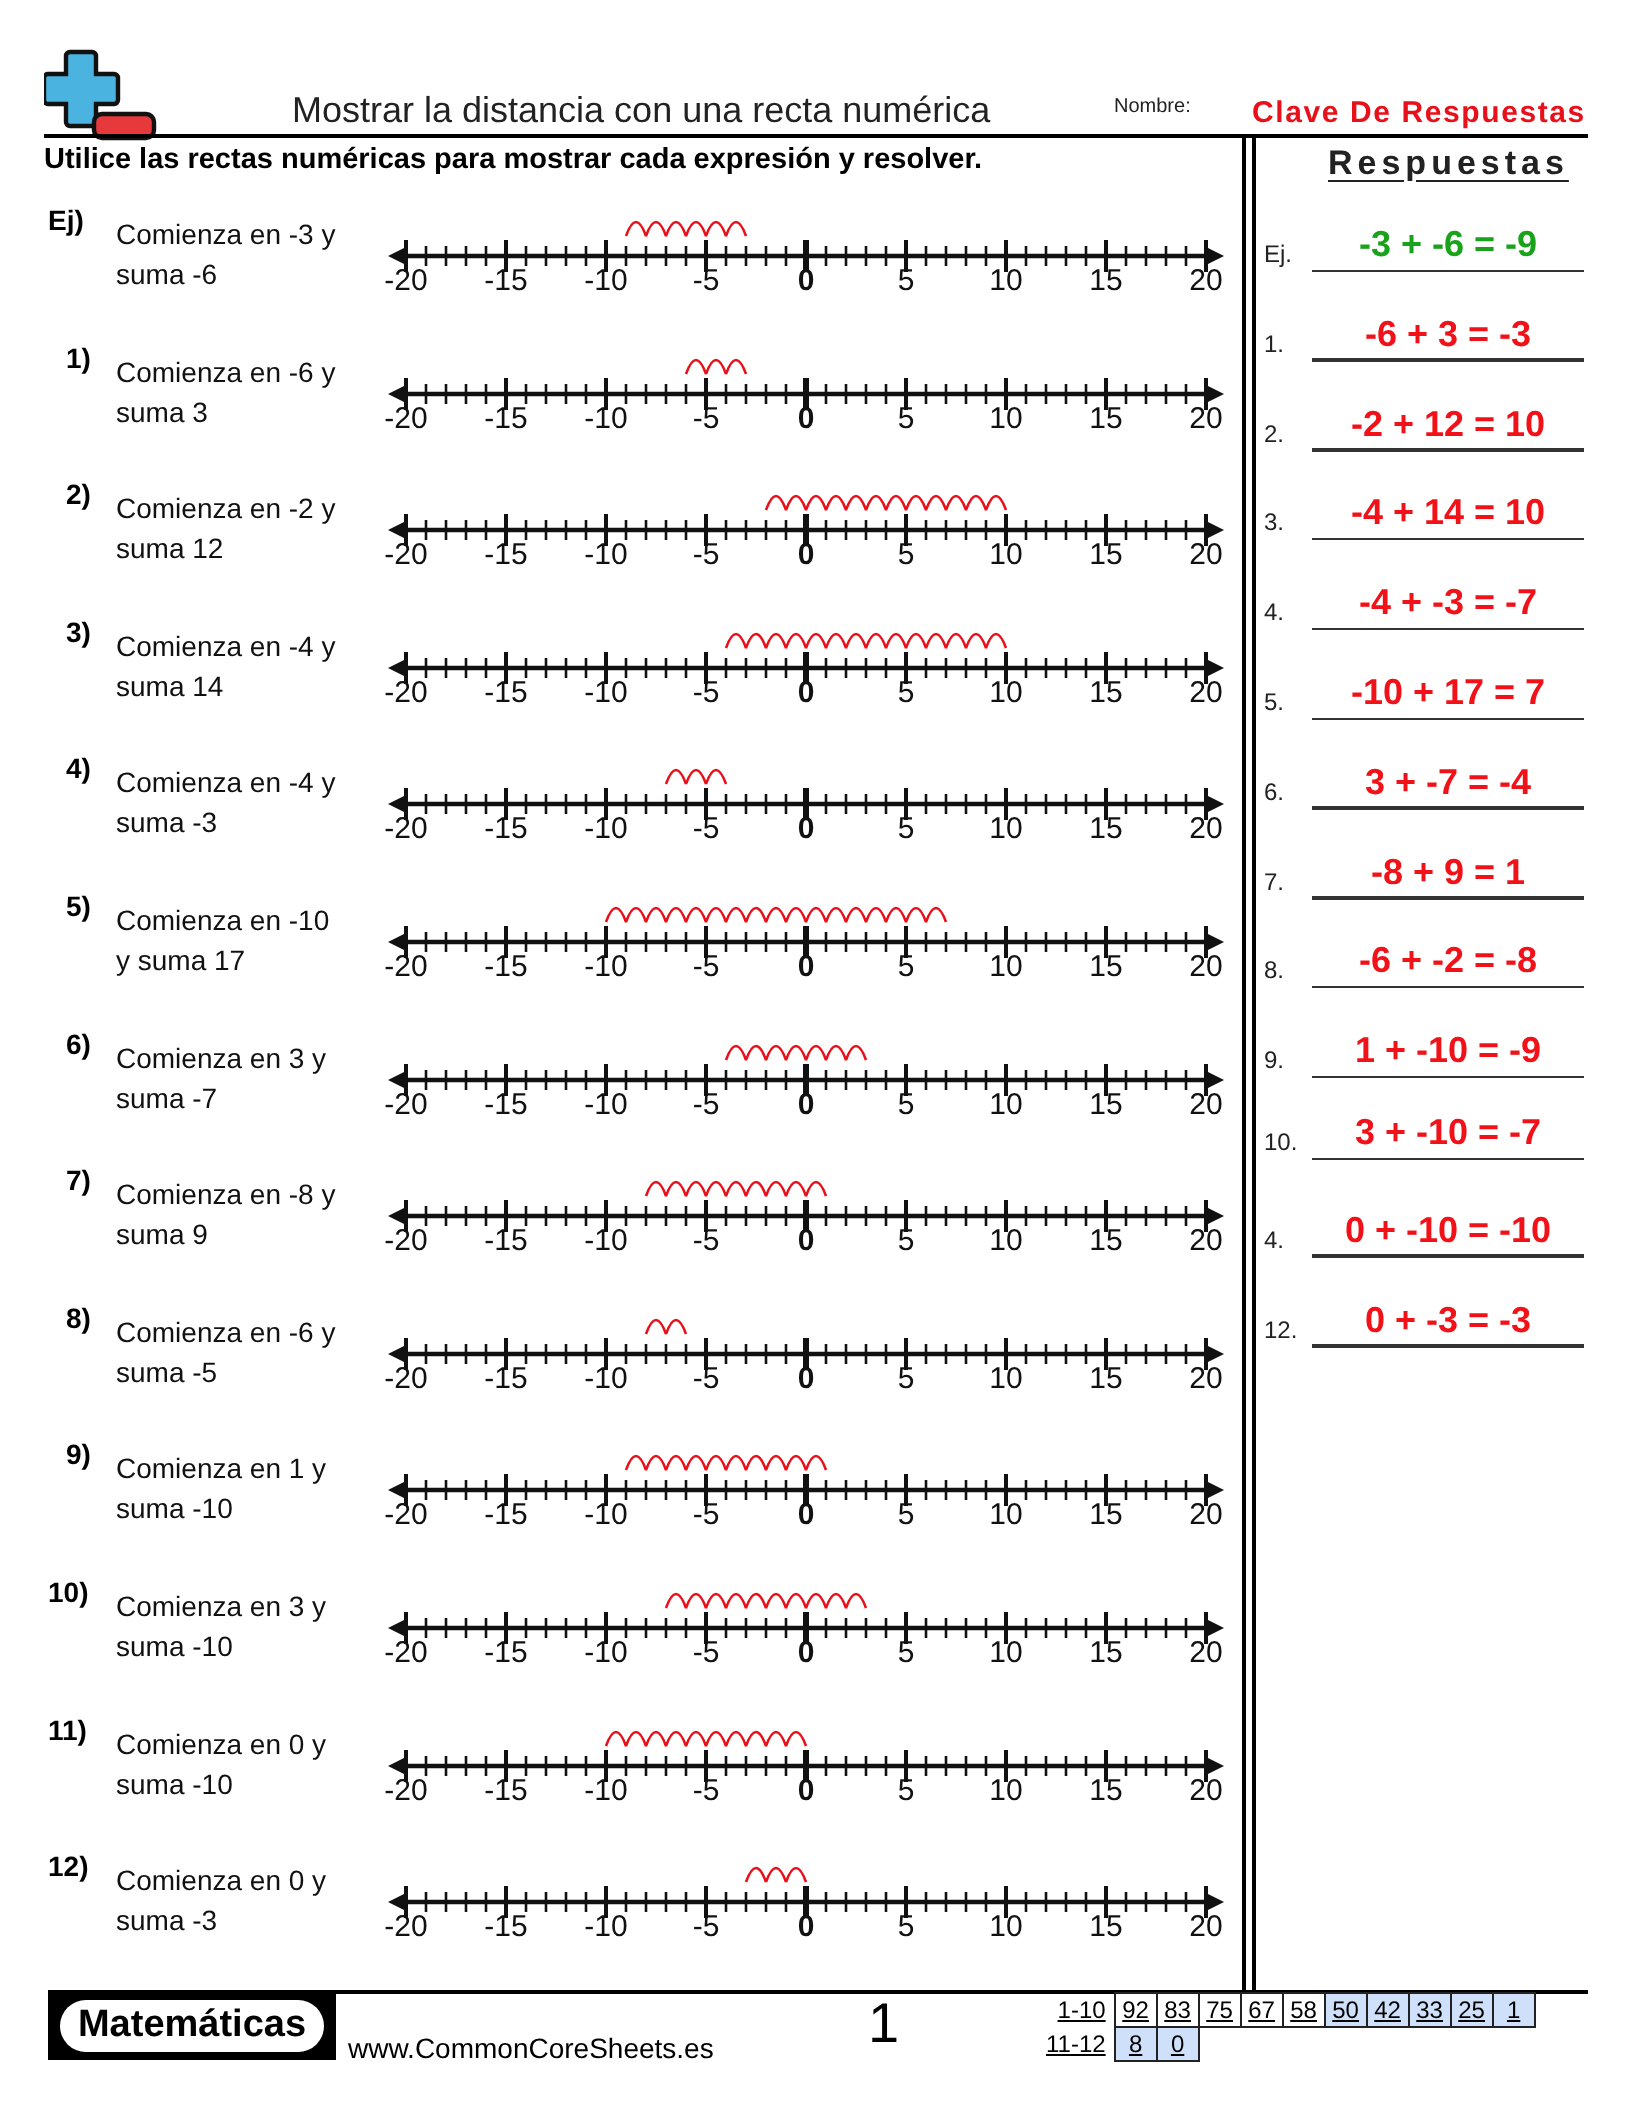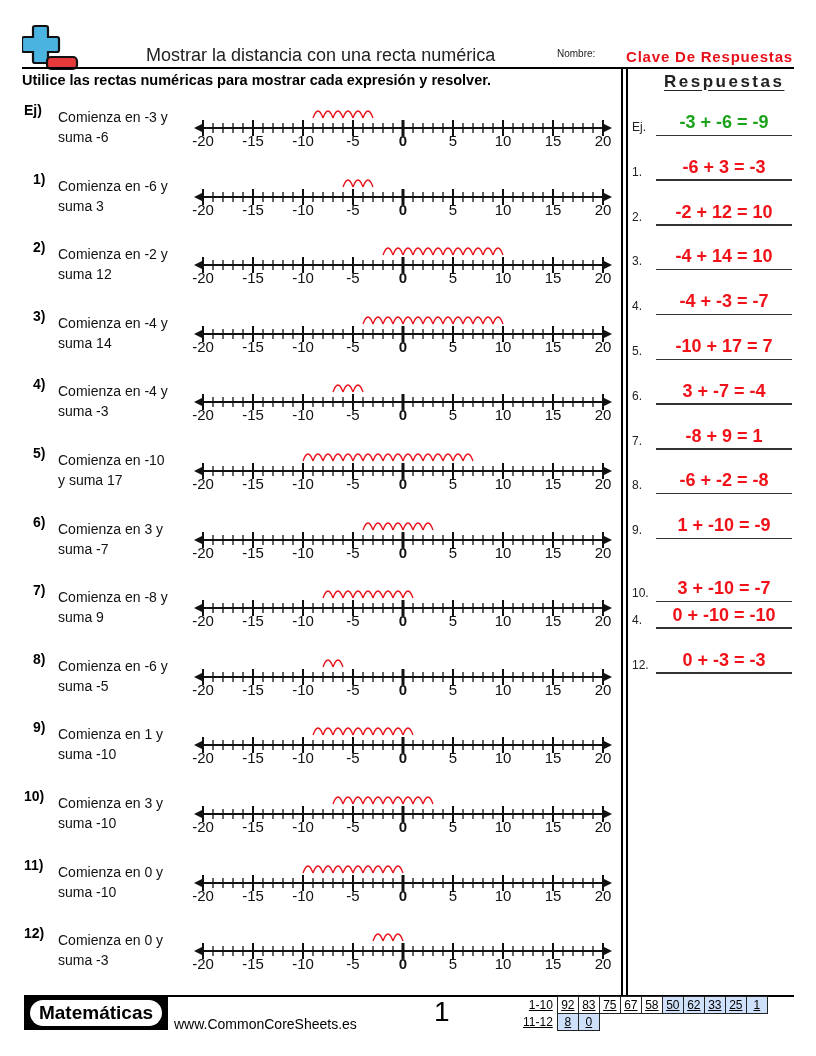--- a/index.html
+++ b/index.html
@@ -922,21 +922,21 @@
     <div class="ans-row" style="top: 458.4px;">
       <div class="ans-num">8.</div>
     <div class="ans-line"></div>
     <div class="ans-text">-6 + -2 = -8</div>
     </div>
     <div class="ans-row" style="top: 503.2px;">
       <div class="ans-num">9.</div>
     <div class="ans-line"></div>
     <div class="ans-text">1 + -10 = -9</div>
     </div>
-    <div class="ans-row" style="top: 566px;">
+    <div class="ans-row" style="top: 544px;">
       <div class="ans-num">10.</div>
     <div class="ans-line"></div>
     <div class="ans-text">3 + -10 = -7</div>
     </div>
     <div class="ans-row" style="top: 592.8px;">
       <div class="ans-num">4.</div>
     <div class="ans-line"></div>
     <div class="ans-text">0 + -10 = -10</div>
     </div>
     <div class="ans-row" style="top: 637.6px;">
@@ -955,21 +955,21 @@
 <table class="score-table">
     <tbody id="score-body">
       <tr>
         <td class="lbl">1-10</td>
         <td class="cell">92</td>
         <td class="cell">83</td>
         <td class="cell">75</td>
         <td class="cell">67</td>
         <td class="cell">58</td>
         <td class="cell blue">50</td>
-        <td class="cell blue">62</td>
+        <td class="cell blue">42</td>
         <td class="cell blue">33</td>
         <td class="cell blue">25</td>
         <td class="cell blue">1</td>
       </tr>
       <tr>
         <td class="lbl">11-12</td>
         <td class="cell blue">8</td>
         <td class="cell blue">0</td>
       </tr>
     </tbody>

